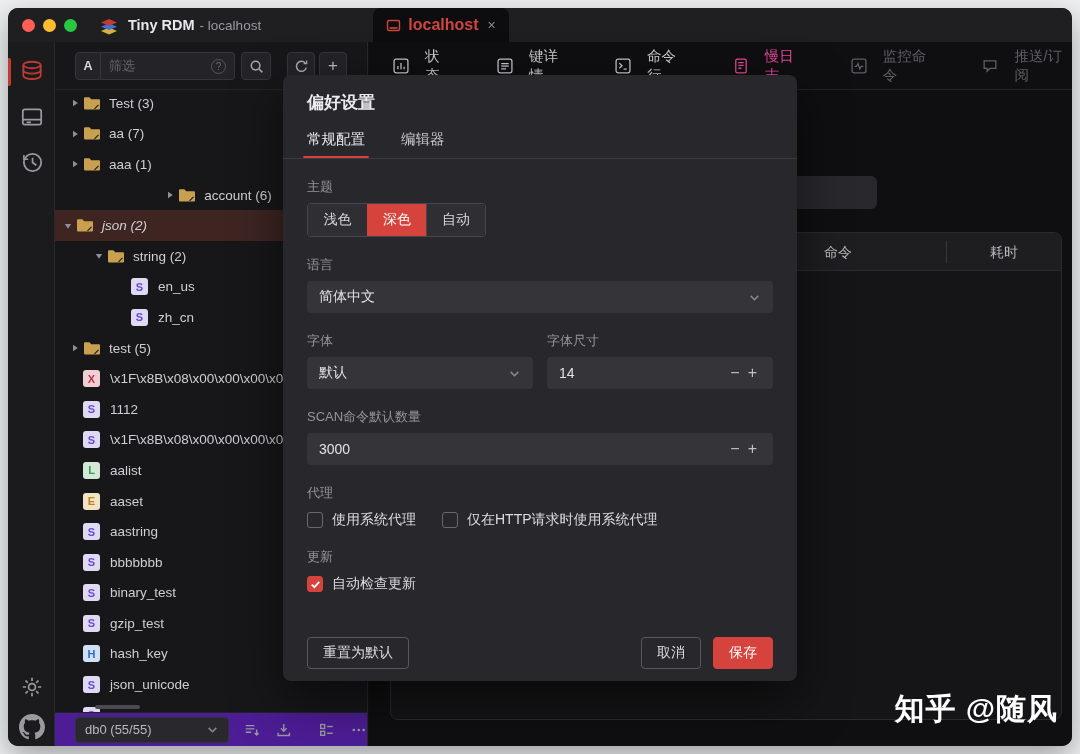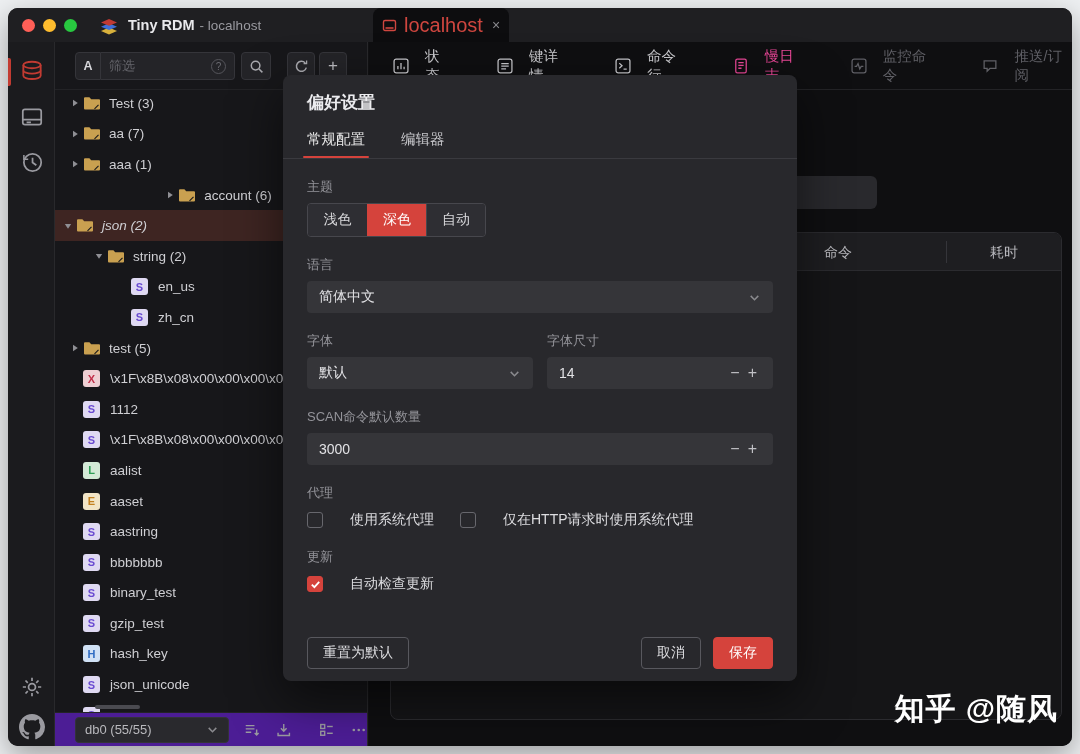--- a/index.html
+++ b/index.html
@@ -11,21 +11,21 @@
 
   
   .titlebar { position:absolute; left:0; top:0; width:1064px; height:34px; background:#1f1f22; display:flex; align-items:center; }
   .lights { display:flex; gap:8px; margin-left:14px; }
   .light { width:13px; height:13px; border-radius:50%; }
   .logo { margin-left:22px; width:20px; height:20px; }
   .apptitle { margin-left:9px; font-size:14.5px; font-weight:bold; color:#e9e9ec; }
   .appsuffix { margin-left:5px; font-size:13.5px; color:#9a9aa0; }
   .tab { position:absolute; left:365px; top:0; height:34px; width:136px; background:#0d0d0f;
          border-radius:8px 8px 0 0; display:flex; align-items:center; justify-content:center; gap:7px; }
-  .tab-label { color:#cf463f; font-weight:normal; font-size:20px; }
+  .tab-label { color:#cf463f; font-weight:bold; font-size:16px; }
   .tab-close { color:#8a8a8e; font-size:14px; margin-left:2px; cursor:default; }
 
   
   .rail { position:absolute; left:0; top:34px; width:47px; height:704px; background:#1b1b1e; border-right:1px solid #29292c; }
   .rail-ind { position:absolute; left:0; top:16px; width:3px; height:28px; background:#c23b32; border-radius:0 2px 2px 0; }
   .rail-ic { position:absolute; left:11px; width:26px; height:26px; color:#9a9aa0; }
   .rail-ic svg { width:100%; height:100%; }
 
   
   .panel { position:absolute; left:47px; top:34px; width:313px; height:704px; background:#17171a; border-right:1px solid #29292c; }
@@ -95,21 +95,21 @@
   .seg-btn.selected { background:#d5433c; color:#fff; border-left-color:#d5433c; }
   .select { margin-top:7px; height:32px; background:#353539; border-radius:4px; display:flex; align-items:center; padding:0 12px; }
   .select span { flex:1; color:#e2e2e5; font-size:14px; }
   .chev { width:13px; height:13px; color:#8a8a8e; }
   .row2 { display:flex; gap:14px; }
   .row2 > div { flex:1; }
   .numinput { margin-top:7px; height:32px; background:#353539; border-radius:4px; display:flex; align-items:center; padding:0 12px; }
   .numinput .val { flex:1; color:#e2e2e5; font-size:14px; }
   .stepper { color:#c0c0c5; font-size:16px; padding:0 4px; }
   .checks { margin-top:9px; display:flex; gap:26px; }
-  .check { display:flex; align-items:center; gap:27px; font-size:14px; color:#dddde0; }
+  .check { display:flex; align-items:center; gap:9px; font-size:14px; color:#dddde0; }
   .cbox { width:16px; height:16px; border:1px solid #67676d; border-radius:3px; background:transparent; flex:none;
           display:flex; align-items:center; justify-content:center; }
   .cbox.checked { background:#d5433c; border-color:#d5433c; }
   .cbox svg { width:11px; height:11px; }
   .m-footer { margin-top:44px; display:flex; align-items:center; }
   .btn { height:32px; border:1px solid #58585e; border-radius:4px; background:transparent; color:#dcdcdf; font-size:14px;
          padding:0 15px; display:flex; align-items:center; justify-content:center; }
   .btn.primary { background:#d5433c; border-color:#d5433c; color:#fff; }
   .spacer { flex:1; }
   .gap12 { width:12px; }

